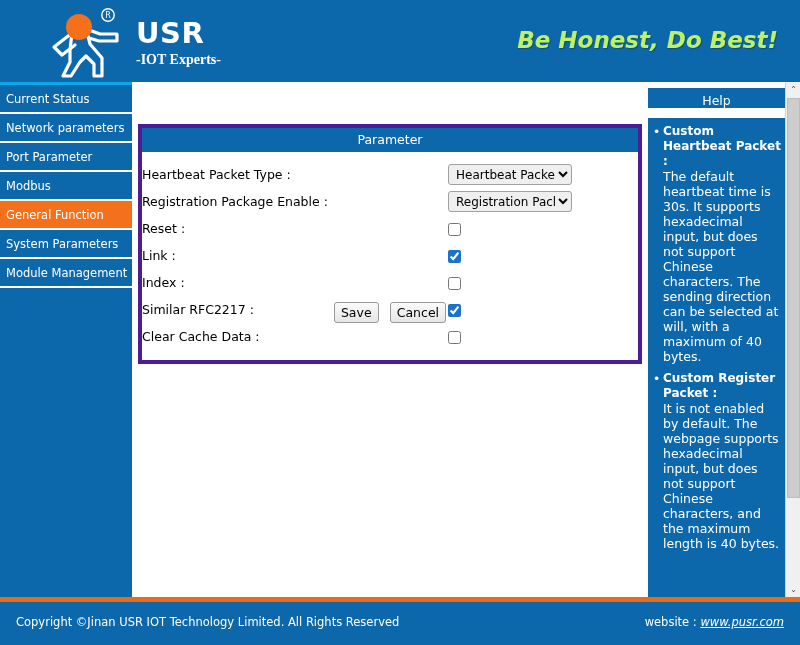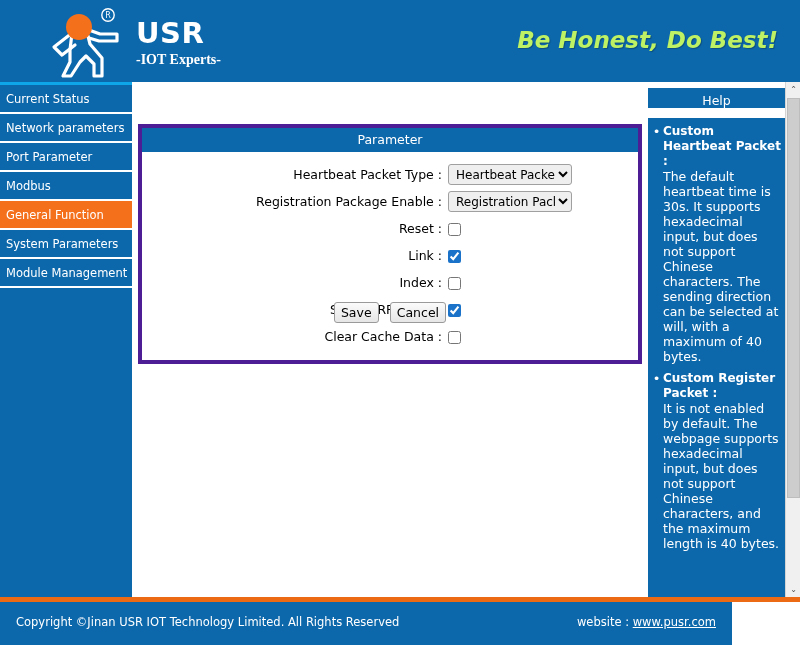--- a/index.html
+++ b/index.html
@@ -109,21 +109,21 @@
   #param-body {
     padding: 9px 0 10px 0;
   }
   .form-row {
     display: flex;
     align-items: center;
     height: 27px;
   }
   .form-label {
     width: 300px;
-    text-align: right;
+    text-align: left;
     padding-right: 6px;
     font-size: 12.5px;
     color: #000000;
     white-space: nowrap;
   }
   .form-control {
     flex: 1;
   }
   select.ui-select {
     width: 124px;
@@ -249,40 +249,41 @@
   
   #footer-rule {
     position: absolute;
     left: 0; top: 597px;
     width: 800px; height: 5px;
     background: #ec6a14;
   }
   #footer {
     position: absolute;
     left: 0; top: 602px;
-    width: 732px; height: 43px;
+    width: 800px; height: 43px;
     background: #0d68ab;
   }
   #footer-copyright {
     position: absolute;
     left: 16px; top: 13px;
     color: #ffffff;
     font-size: 11.5px;
     white-space: nowrap;
   }
   #footer-website {
     position: absolute;
     right: 16px; top: 13px;
     color: #ffffff;
     font-size: 11.5px;
     white-space: nowrap;
   }
   #footer-website a {
     color: #ffffff;
     text-decoration: underline;
+    font-style: italic;
   }
 </style>
 </head>
 <body>
 
 <div id="header">
   <div id="logo-mark">
     <svg width="82" height="72" viewBox="0 0 82 72">
       <g fill="none" stroke="#ffffff" stroke-width="3.2" stroke-linejoin="round" stroke-linecap="round">
         <path d="M30 27 L12 41 L20 49 L33 39"></path>

